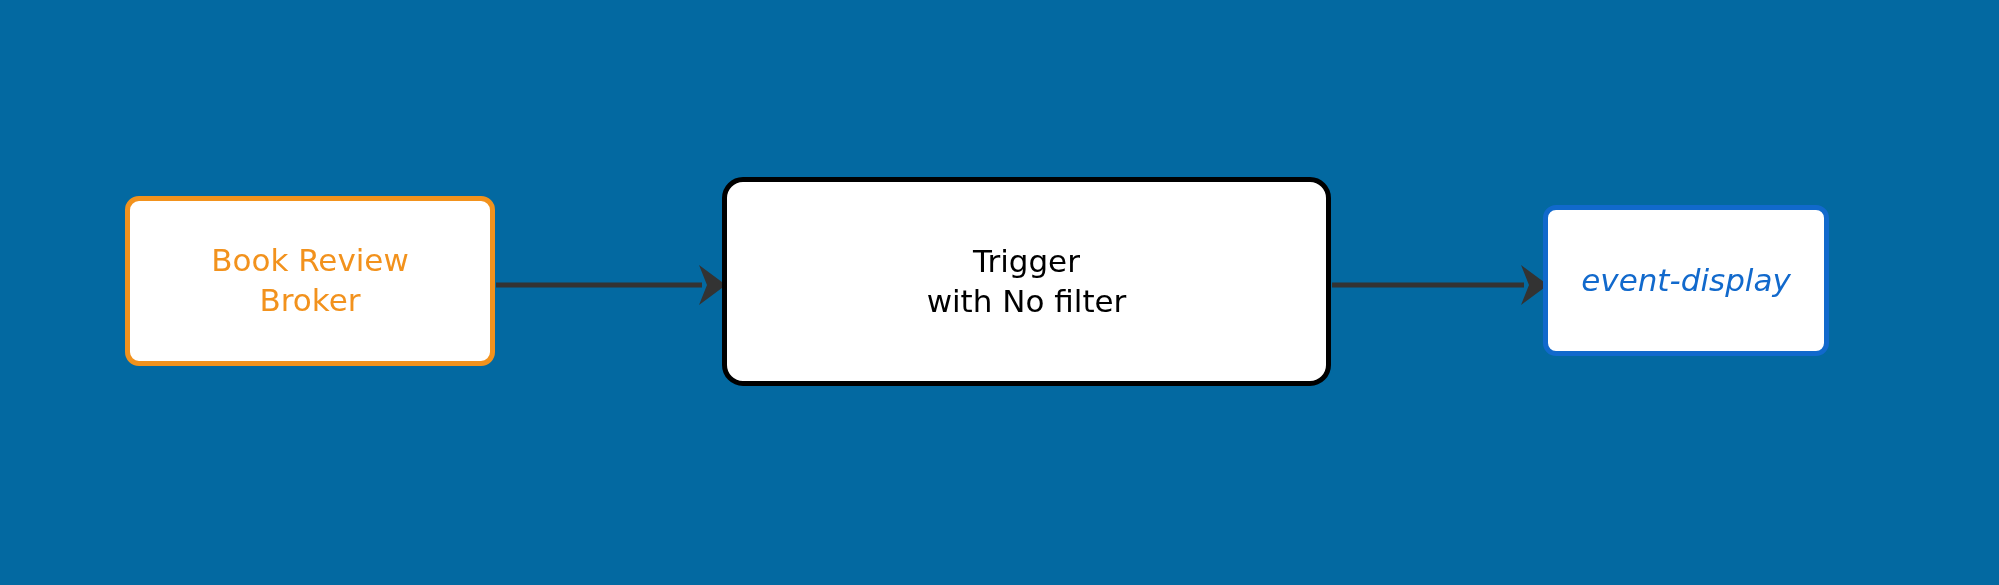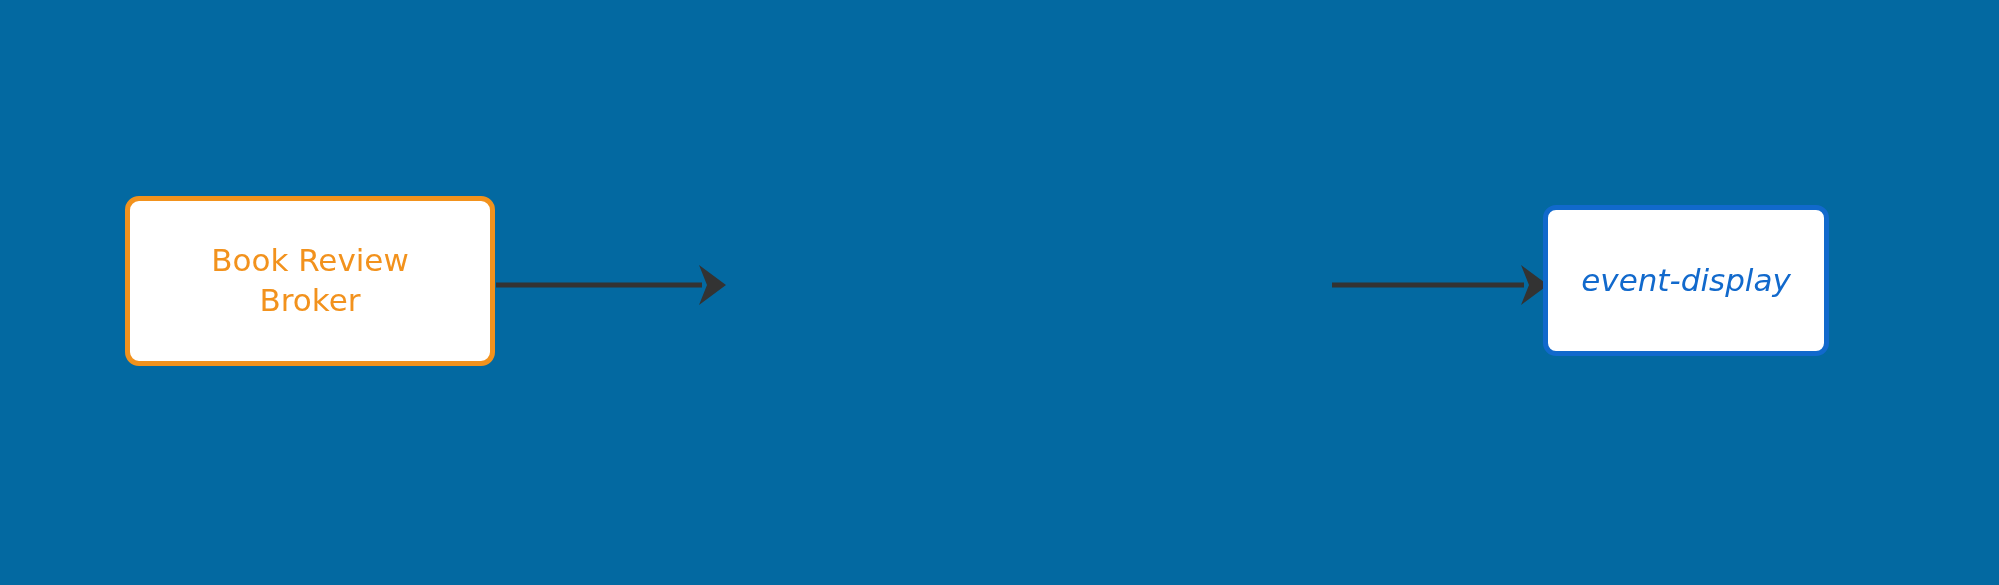--- a/index.html
+++ b/index.html
@@ -93,20 +93,24 @@
 Broker</span>
   </div>
 
   <div class="edge edge-1">
     <svg width="240" height="60" viewBox="0 0 240 60" xmlns="http://www.w3.org/2000/svg">
       <line x1="6" y1="30" x2="212" y2="30" stroke="#333333" stroke-width="5"></line>
       <path d="M 209 10 L 236 30 L 209 50 L 217 30 Z" fill="#333333"></path>
     </svg>
   </div>
 
+  <div class="node node-trigger">
+    <span>Trigger
+with No filter</span>
+  </div>
 
   <div class="edge edge-2">
     <svg width="226" height="60" viewBox="0 0 226 60" xmlns="http://www.w3.org/2000/svg">
       <line x1="6" y1="30" x2="198" y2="30" stroke="#333333" stroke-width="5"></line>
       <path d="M 195 10 L 222 30 L 195 50 L 203 30 Z" fill="#333333"></path>
     </svg>
   </div>
 
   <div class="node node-sink">
     <span>event-display</span>

